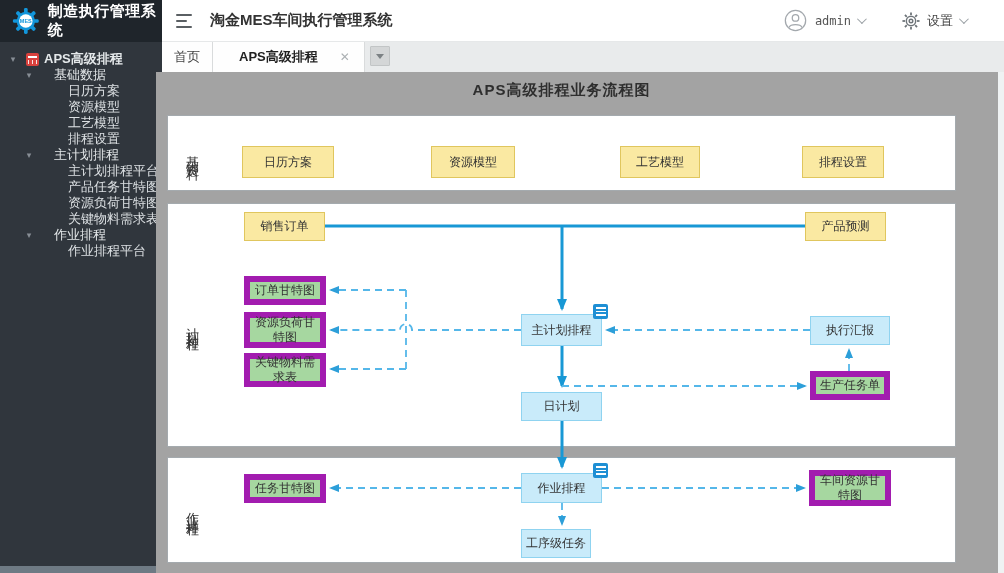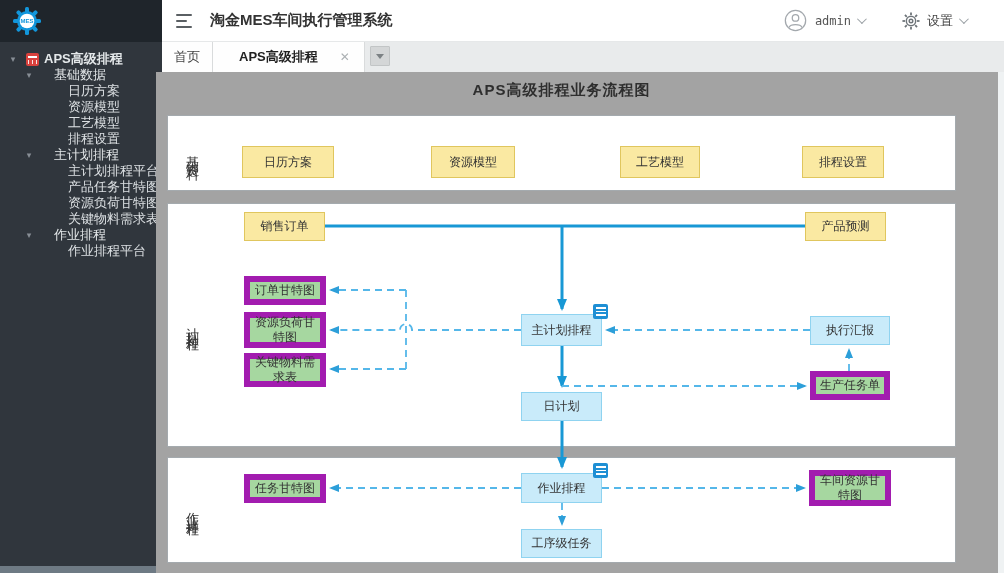--- a/index.html
+++ b/index.html
@@ -78,20 +78,21 @@
           <rect x="22" y="13" width="7" height="4" rx="1.5"></rect>
           <rect x="13" y="1" width="4" height="7" rx="1.5" transform="rotate(45 15 15)"></rect>
           <rect x="13" y="22" width="4" height="7" rx="1.5" transform="rotate(45 15 15)"></rect>
           <rect x="1" y="13" width="7" height="4" rx="1.5" transform="rotate(45 15 15)"></rect>
           <rect x="22" y="13" width="7" height="4" rx="1.5" transform="rotate(45 15 15)"></rect>
         </g>
       </g>
       <circle cx="15" cy="15" r="7.3" fill="#FFFFFF"></circle>
       <text x="15" y="17.3" text-anchor="middle" font-size="6" font-weight="bold" fill="#1296DB">MES</text>
     </svg>
+    <span class="brand-title">制造执行管理系统</span>
   </div>
   <div class="header-right">
     <div class="hamburger">
         <i></i>
         <i></i>
         <i></i>
       </div>
     <span class="app-title">淘金MES车间执行管理系统</span>
     <div class="header-spacer"></div>
     <div class="user-box">
@@ -252,14 +253,14 @@
   <div class="node green" style="left:88px;top:402px;width:82px;height:29px;">任务甘特图</div>
 
   <div class="node blue" style="left:365px;top:320px;width:81px;height:29px;">日计划</div>
   <div class="node blue" style="left:365px;top:401px;width:81px;height:30px;">作业排程</div>
   <div class="badge" style="left:437px;top:391px;">
       <i></i>
       <i></i>
       <i></i>
     </div>
   <div class="node green" style="left:653px;top:398px;width:82px;height:36px;">车间资源甘特图</div>
-  <div class="node blue" style="left:365px;top:457px;width:81px;height:29px;">工序级任务</div>
+  <div class="node blue" style="left:365px;top:457px;width:70px;height:29px;">工序级任务</div>
 </div>
 
 </body></html>

